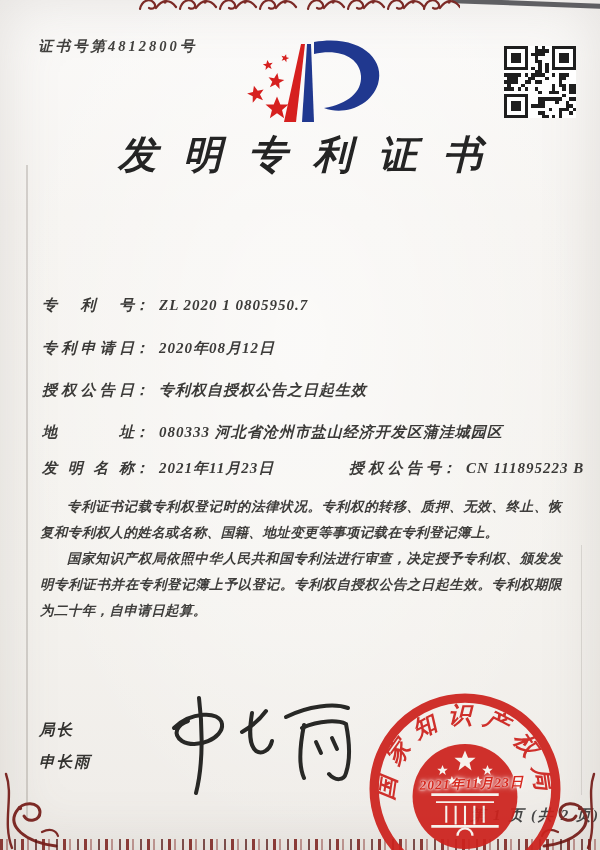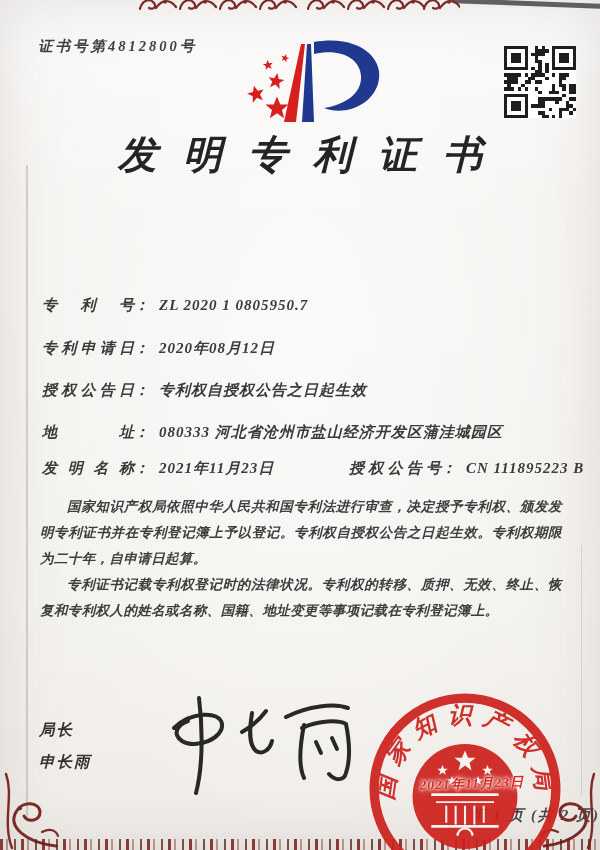--- a/index.html
+++ b/index.html
@@ -239,22 +239,22 @@
     <span class="f-label">地址</span><span class="f-colon">：</span><span class="f-value">080333 河北省沧州市盐山经济开发区蒲洼城园区</span>
   </div>
   <div class="row abs" style="top:459px">
     <span class="f-label">发明名称</span><span class="f-colon">：</span><span class="f-value">2021年11月23日</span>
     <span class="grp2">
       <span class="f-label">授权公告号</span><span class="f-colon">：</span><span class="f-value">CN 111895223 B</span>
     </span>
   </div>
 
   <div id="body-text" class="abs">
+    <p>专利证书记载专利权登记时的法律状况。专利权的转移、质押、无效、终止、恢复和专利权人的姓名或名称、国籍、地址变更等事项记载在专利登记簿上。</p>
     <p>国家知识产权局依照中华人民共和国专利法进行审查，决定授予专利权、颁发发明专利证书并在专利登记簿上予以登记。专利权自授权公告之日起生效。专利权期限为二十年，自申请日起算。</p>
-    <p>专利证书记载专利权登记时的法律状况。专利权的转移、质押、无效、终止、恢复和专利权人的姓名或名称、国籍、地址变更等事项记载在专利登记簿上。</p>
   </div>
 
   <div id="signoff" class="abs">
     <div>局长</div>
     <div>申长雨</div>
   </div>
 
   <svg class="abs" style="left:146px;top:692px;" width="214" height="106" viewBox="0 0 214 106" fill="none" stroke="#282826" stroke-width="4" stroke-linecap="round">
     <path d="M28,36 C44,20 74,18 76,32 C78,46 50,58 36,49 C26,42 31,33 42,29"></path>
     <path d="M53,6 C56,30 58,70 50,101"></path>

